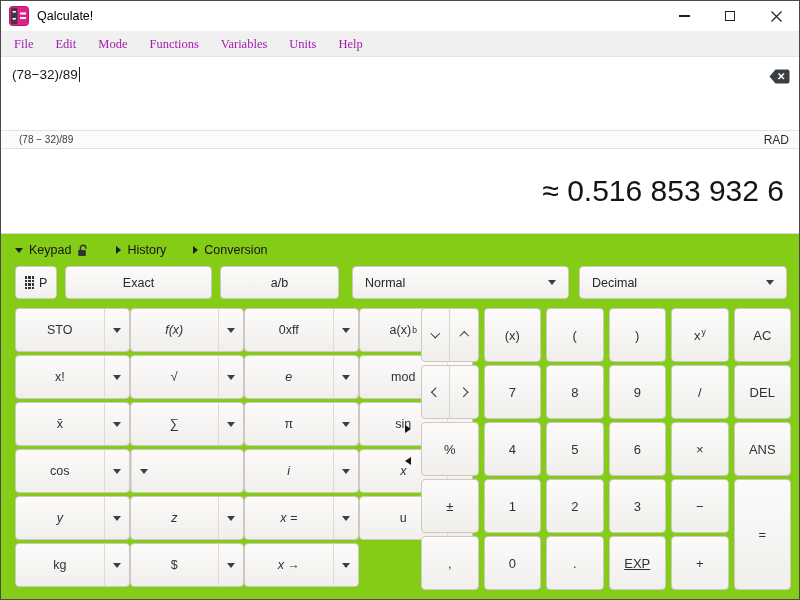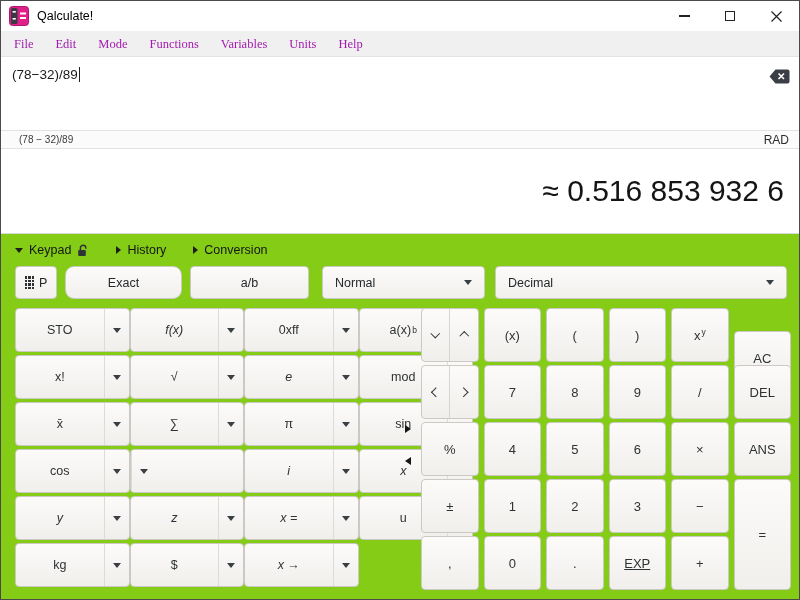--- a/index.html
+++ b/index.html
@@ -39,24 +39,24 @@
   .keypad-area { position:absolute; top:232px; left:0; right:0; bottom:0; background:#84cc16; border-top:1px solid #dadada; }
 
   .tabs-row { position:absolute; top:9px; left:14px; display:flex; gap:27px; align-items:center; }
   .expander { display:flex; align-items:center; gap:6px; font-size:12.5px; color:#151515; cursor:default; }
   .tri-down-s { width:0; height:0; border-left:4.5px solid transparent; border-right:4.5px solid transparent; border-top:5.5px solid #1d1d1d; }
   .tri-right-s { width:0; height:0; border-top:4.5px solid transparent; border-bottom:4.5px solid transparent; border-left:5.5px solid #1d1d1d; }
 
   .toolbar { position:absolute; top:32px; left:14px; right:12px; height:33px; display:flex; gap:8px; }
   .tbtn { border:1px solid #ccc9c4; border-radius:4px; background:linear-gradient(180deg,#fcfbfa,#f2f0ed); font-family:inherit; font-size:12.5px; color:#24282a; display:flex; align-items:center; justify-content:center; height:33px; box-shadow:0 1px 0 rgba(255,255,255,.6) inset; }
   .pbtn { width:42px; gap:5px; }
-  .btn-exact { width:117px;border-radius:9px; }
+  .btn-exact { width:147px; }
   .btn-frac { width:119px; }
   .dropdown { justify-content:space-between; padding:0 12px; }
-  .dd-mode { width:163px; margin-left:5px; }
+  .dd-mode { width:217px; margin-left:5px; }
   .dd-base { flex:1; margin-left:2px; }
   .grid-icon { display:grid; grid-template-columns:repeat(3,2.5px); grid-auto-rows:2.5px; gap:1px; }
   .grid-icon i { background:#2d3234; }
   .tri-down { width:0; height:0; border-left:4.5px solid transparent; border-right:4.5px solid transparent; border-top:5px solid #3a3f44; }
 
   
   .left-grid { position:absolute; left:14px; top:74px; width:458px; display:grid; grid-template-columns:repeat(4,1fr); grid-auto-rows:44px; gap:3px 0; }
   .right-grid { position:absolute; left:420px; top:74px; width:370px; display:grid; grid-template-columns:repeat(6,1fr); grid-template-rows:repeat(5,54px); gap:3px 5px; }
 
   .split-btn { display:flex; border:1px solid #ccc9c4; border-radius:4px; background:linear-gradient(180deg,#fcfbfa,#f1efec); overflow:hidden; }
@@ -353,21 +353,21 @@
         </button>
         <button class="rbtn" style="grid-area: 1 / 3;">
           <span>(</span>
         </button>
         <button class="rbtn" style="grid-area: 1 / 4;">
           <span>)</span>
         </button>
         <button class="rbtn" style="grid-area: 1 / 5;">
           <span>x<sup>y</sup></span>
         </button>
-        <button class="rbtn" style="grid-area: 1 / 6; margin-top: 23px;">
+        <button class="rbtn" style="grid-area: 1 / 6;">
           <span>AC</span>
         </button>
         <div class="split-btn dual" style="grid-area: 2 / 1;">
           <div class="dual-half">
             <span class="chev left"></span>
           </div>
           <div class="dual-half second">
             <span class="chev right"></span>
           </div>
         </div>

